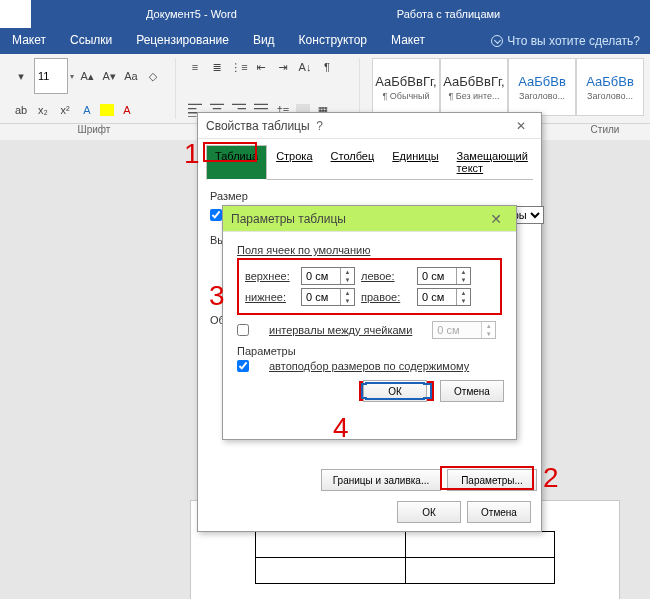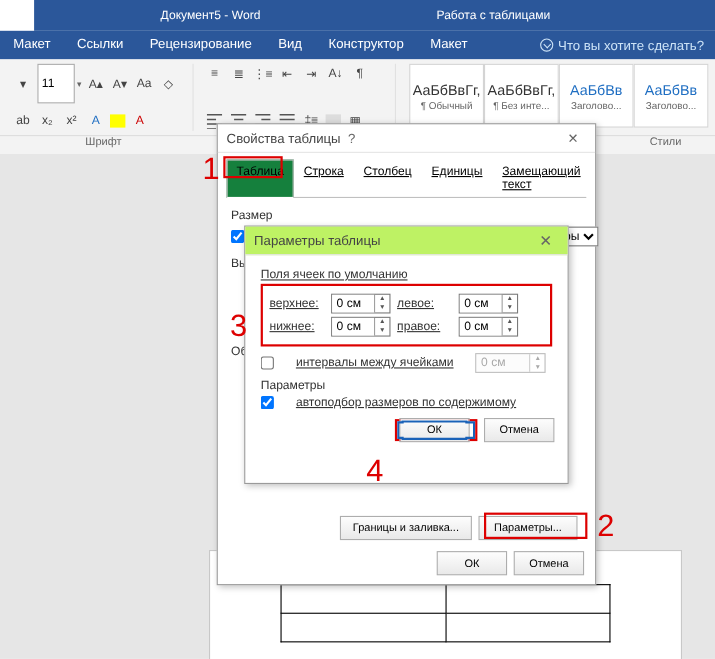--- a/index.html
+++ b/index.html
@@ -54,21 +54,21 @@
 .spin { display: inline-flex; border: 1px solid #7a7a7a; height: 18px; background: #fff; }
 .spin input { border: none; width: 48px; font-size: 11px; padding: 0 4px; outline: none; }
 .spin .arrows { width: 14px; display: flex; flex-direction: column; border-left: 1px solid #a0a0a0; }
 .spin .arrows span { flex: 1; font-size: 6px; text-align: center; line-height: 8px; color: #555; cursor: pointer; }
 select.unit { height: 18px; border: 1px solid #7a7a7a; font-size: 11px; background: #fff; }
 
 .dlg-footer { position: absolute; bottom: 8px; right: 10px; display: flex; gap: 6px; }
 .btn { min-width: 64px; height: 22px; border: 1px solid #adadad; background: linear-gradient(#fdfdfd,#e9e9e9); font-size: 10px; cursor: pointer; }
 .btn.param { }
 
-.midrow { position: absolute; bottom: 40px; right: 16px; display: flex; gap: 6px; }
+.midrow { position: absolute; bottom: 40px; right: 4px; display: flex; gap: 6px; }
 
 
 .dlg2 { left: 222px; top: 205px; width: 295px; height: 235px; }
 .section { margin: 6px 2px; }
 .margins { border: 2px solid #d00; padding: 4px 6px; }
 .margins .row { justify-content: flex-start; gap: 6px; }
 .margins .lab { width: 50px; text-decoration: underline; }
 .margins .spin input { width: 38px; }
 
 .ok-highlight { border: 2px solid #d00; outline: 2px solid #1a62b8; outline-offset: -4px; padding: 2px; }

